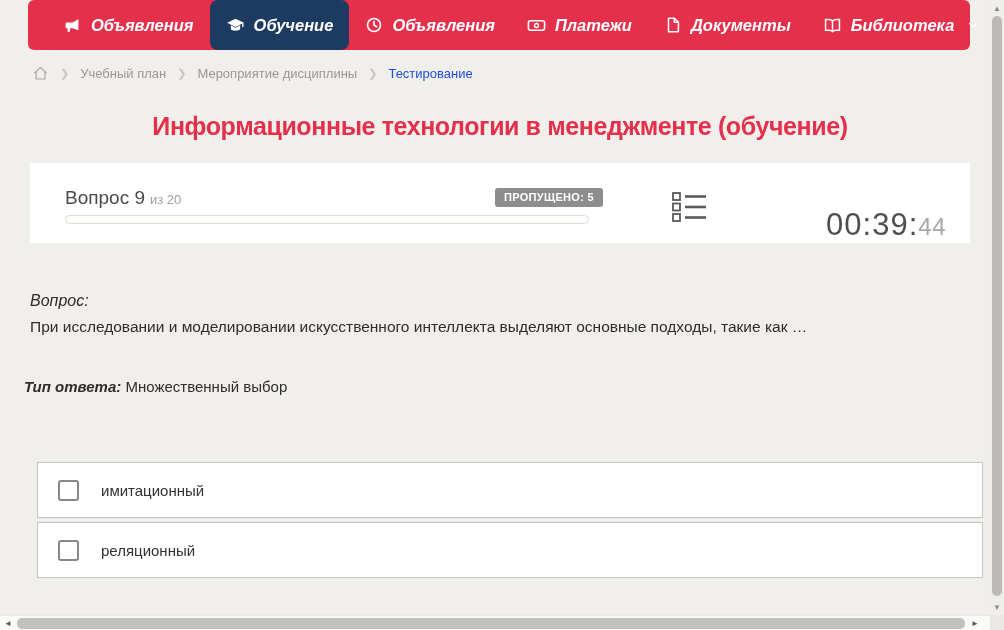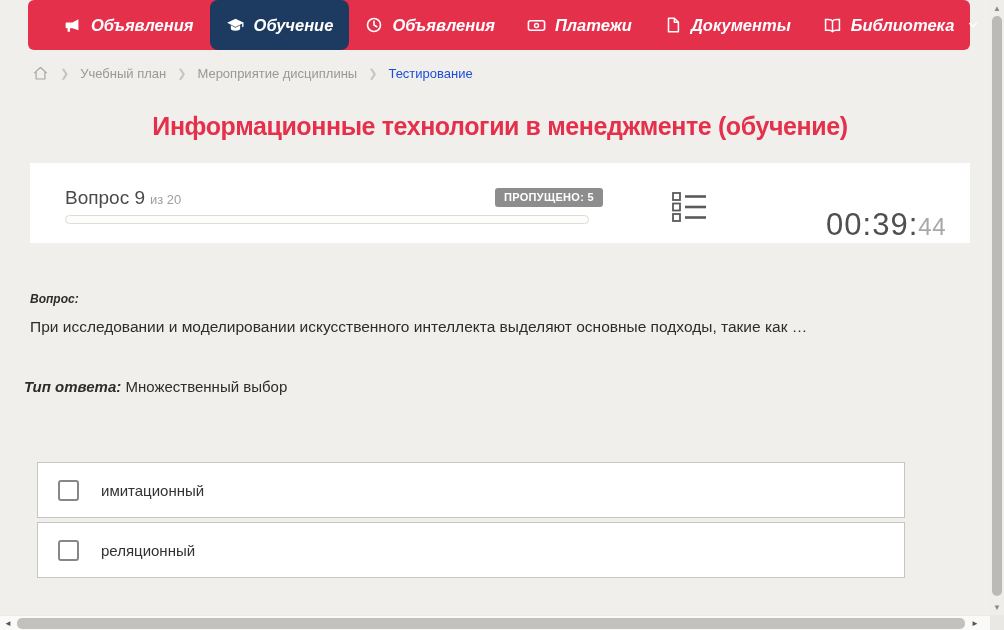--- a/index.html
+++ b/index.html
@@ -57,28 +57,28 @@
   }
   .progress-fill{height:100%;border-radius:5px;background:#f4f3f0;}
   .qlist-btn{position:absolute;left:642px;top:28px;width:36px;height:32px;cursor:pointer;}
   .timer{
     position:absolute;right:24px;top:24px;font-size:31px;color:#4f4f4f;letter-spacing:1px;
     font-family:Liberation Sans, sans-serif;
     margin-top:20px;
   }
   .timer .secs{font-size:24px;color:#a8a8a8;letter-spacing:.5px;}
   
-  .q-label{position:absolute;left:30px;top:292px;font-size:12px;font-weight:bold;font-style:italic;color:#2e2d2b;}
+  .q-label{position:absolute;left:30px;top:292px;font-size:16px;font-weight:normal;font-style:italic;color:#2e2d2b;}
   .q-text{position:absolute;left:30px;top:317px;width:900px;font-size:15.5px;color:#2e2d2b;line-height:1.35;}
   .q-type{position:absolute;left:24px;top:378px;font-size:15px;color:#2e2d2b;}
   .q-type b{font-style:italic;}
   
   .options{position:absolute;left:37px;top:462px;width:926px;}
   .option{
-    box-sizing:border-box;width:868px;height:56px;margin-bottom:4px;background:#fff;
+    box-sizing:border-box;width:946px;height:56px;margin-bottom:4px;background:#fff;
     border:1px solid #c7c5c1;display:flex;align-items:center;padding-left:20px;cursor:pointer;
   }
   .cb{
     width:17px;height:17px;border:2px solid #878787;border-radius:3px;background:#fff;
     display:inline-block;flex:0 0 auto;cursor:pointer;
   }
   .option-label{margin-left:22px;font-size:15px;color:#333230;}
   
   .vscroll{position:absolute;right:0;top:0;width:14px;height:615px;background:#f0eeea;}
   .vscroll .arrow{position:absolute;left:0;width:14px;height:14px;color:#8a8a8a;font-size:8px;

